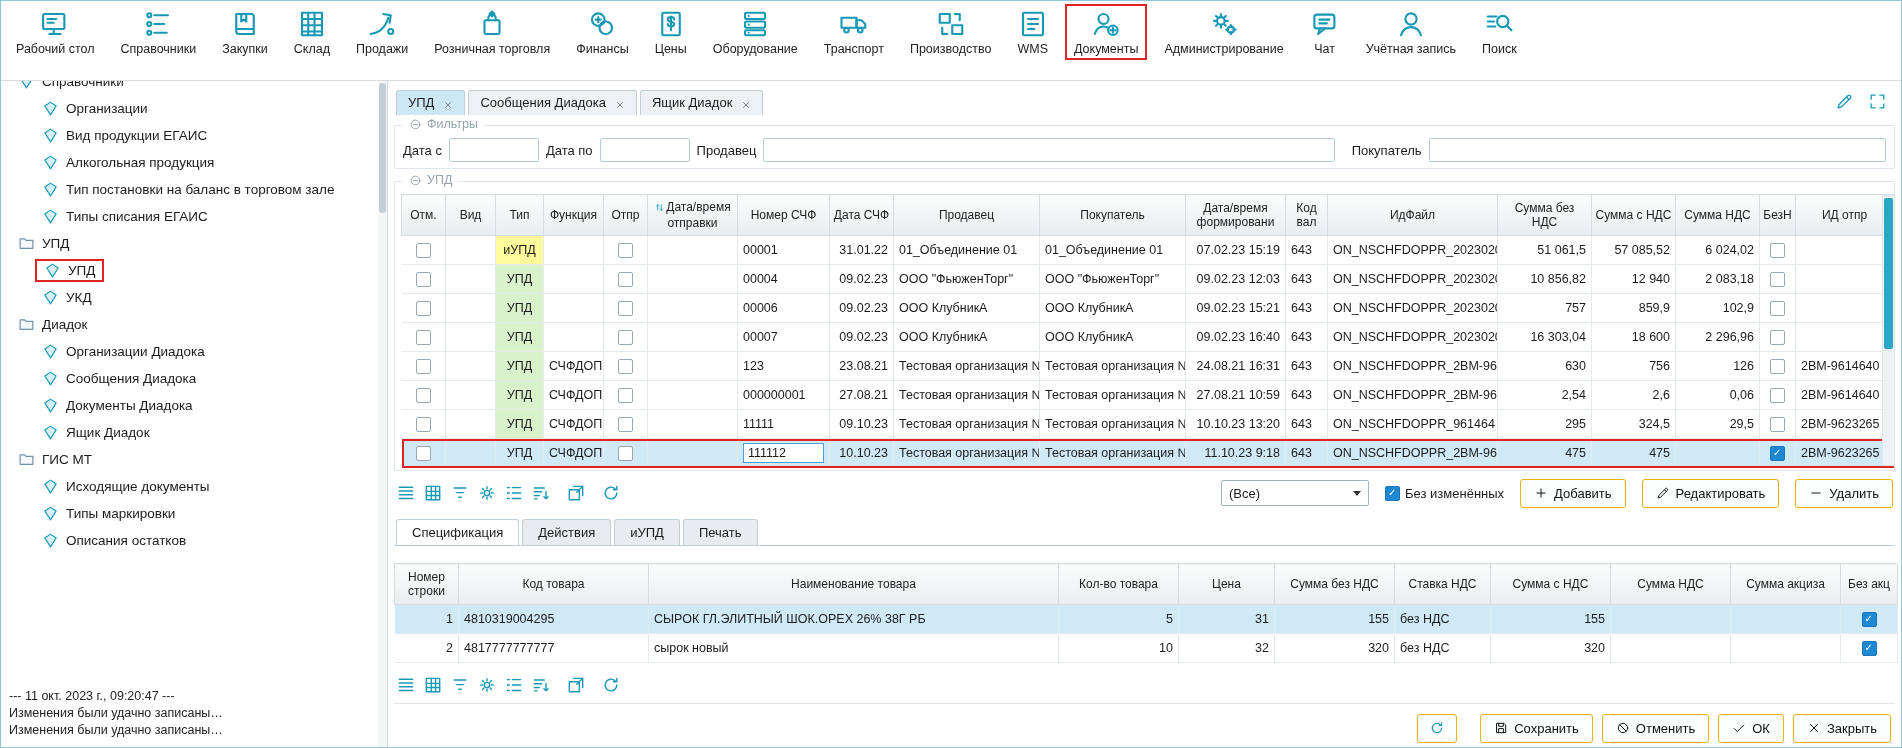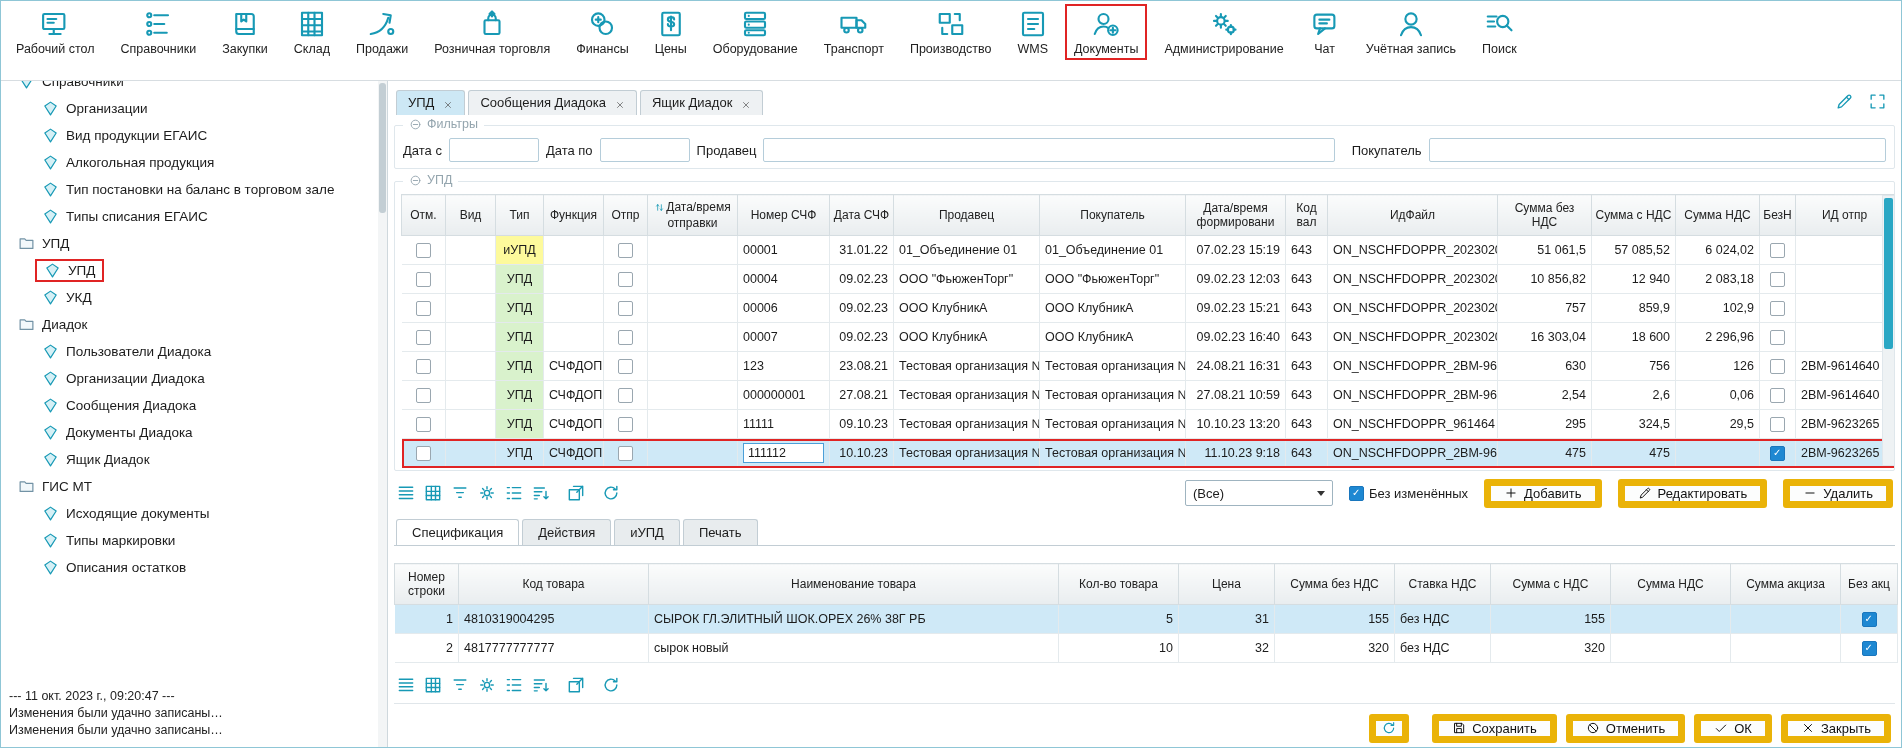--- a/index.html
+++ b/index.html
@@ -81,21 +81,21 @@
   .gridbar { flex:0 0 34px; display:flex; align-items:center; gap:7px; padding:5px 2px 1px; }
   .tool-icon { display:inline-flex; cursor:pointer; color:#1799b5; }
   .tool-icon svg { width:20px; height:20px; }
   .tool-icon.sep { margin-left:8px; }
   .gridbar-right { margin-left:auto; display:flex; align-items:center; gap:16px; }
   .select { width:132px; height:24px; border:1px solid #9fb4c0; border-radius:2px; display:flex; align-items:center;
             justify-content:space-between; padding:0 7px; font-size:13px; background:#fff; cursor:pointer; }
   .caret { width:0; height:0; border-left:4px solid transparent; border-right:4px solid transparent; border-top:5px solid #333; }
   .cb-label { display:flex; align-items:center; gap:5px; font-size:13px; }
   .btn { display:inline-flex; align-items:center; justify-content:center; gap:6px; height:29px; padding:0 13px;
-         background:#fcfdfd; border:7px solid #eab308; border-radius:3px; font-size:13px; color:#111; cursor:pointer; }
+         background:#fcfdfd; border:1px solid #eab308; border-radius:3px; font-size:13px; color:#111; cursor:pointer; }
   .btn svg { width:14px; height:14px; }
   .btn.icon-only { width:40px; padding:0; color:#1799b5; }
   .btn.icon-only svg { width:16px; height:16px; }
 
   .dtabs { flex:0 0 30px; display:flex; gap:3px; padding:4px 2px 0; align-items:flex-end; }
   .dtab { padding:5px 15px; border:1px solid #c2cdd4; border-bottom:none; background:#e8ecee; font-size:13px;
           border-radius:3px 3px 0 0; cursor:pointer; }
   .dtab.active { background:#fff; }
   .spec-wrap { border-top:1px solid #c2cdd4; padding-top:17px; }
 
@@ -319,28 +319,20 @@
                 </svg></span>
       <span class="tree-label">УКД</span>
     </span>
           </div>
           <div class="tree-item ind0 ">
     <span class="tree-inner ">
       <span class="tree-icon folder"><svg viewBox="0 0 24 24" fill="none" stroke="currentColor" stroke-width="1.7" stroke-linecap="round" stroke-linejoin="round">
                   <path d="M3 5.5h6.5l2 2H21V19H3z" fill="#f2f8fb"></path>
                 </svg></span>
       <span class="tree-label">Диадок</span>
-    </span>
-          </div>
-          <div class="tree-item ind1 ">
-    <span class="tree-inner ">
-      <span class="tree-icon "><svg viewBox="0 0 24 24" fill="none" stroke="currentColor" stroke-width="1.7" stroke-linecap="round" stroke-linejoin="round">
-                  <path d="M12 3l8 5.5L12 21 4 8.5Z" fill="#d6f0f6"></path>
-                </svg></span>
-      <span class="tree-label">Пользователи Диадока</span>
     </span>
           </div>
           <div class="tree-item ind1 ">
     <span class="tree-inner ">
       <span class="tree-icon "><svg viewBox="0 0 24 24" fill="none" stroke="currentColor" stroke-width="1.7" stroke-linecap="round" stroke-linejoin="round">
                   <path d="M12 3l8 5.5L12 21 4 8.5Z" fill="#d6f0f6"></path>
                 </svg></span>
       <span class="tree-label">Организации Диадока</span>
     </span>
           </div>

